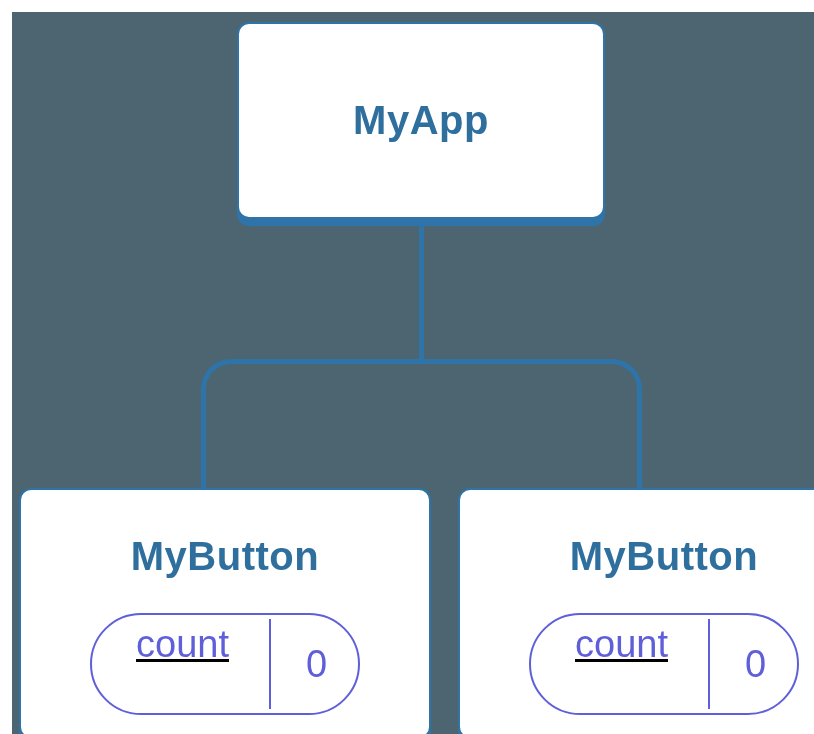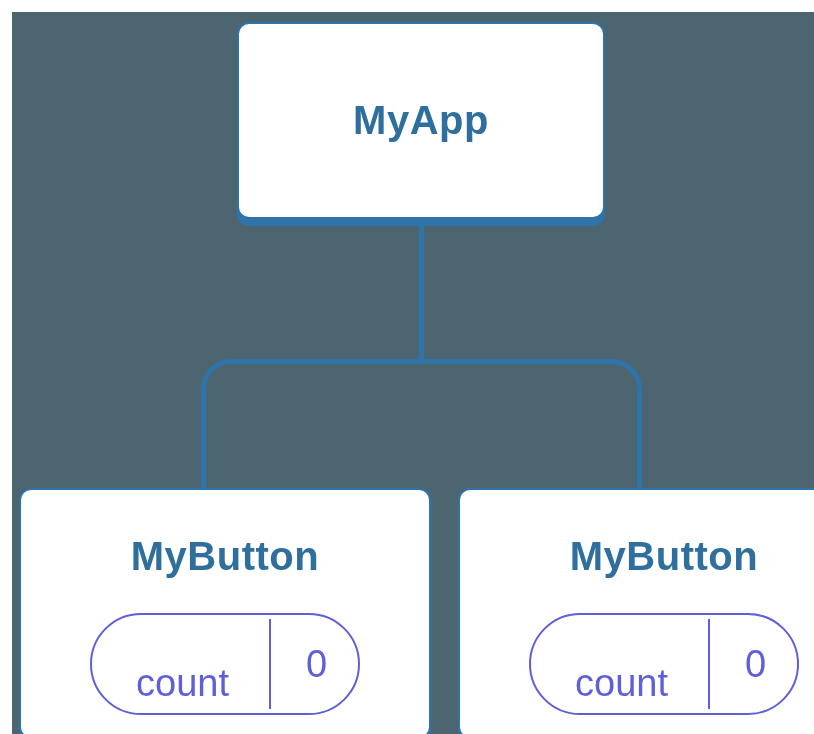--- a/index.html
+++ b/index.html
@@ -69,22 +69,23 @@
     border: 2.5px solid var(--purple, #5f5fd9);
     border-radius: 51px;
     display: flex;
     align-items: stretch;
     overflow: hidden;
   }
   .pill-label-cell {
     width: 175px;
     border-right: 2.5px solid var(--purple, #5f5fd9);
     display: flex;
-    align-items: flex-end;
+    align-items: flex-start;
     justify-content: center;
+    text-decoration: underline;
   }
   .pill-value-cell {
     flex: 1;
     display: flex;
     align-items: center;
     justify-content: center;
   }
   .pill-text {
     color: var(--purple, #5f5fd9);
     font-size: 38px;

